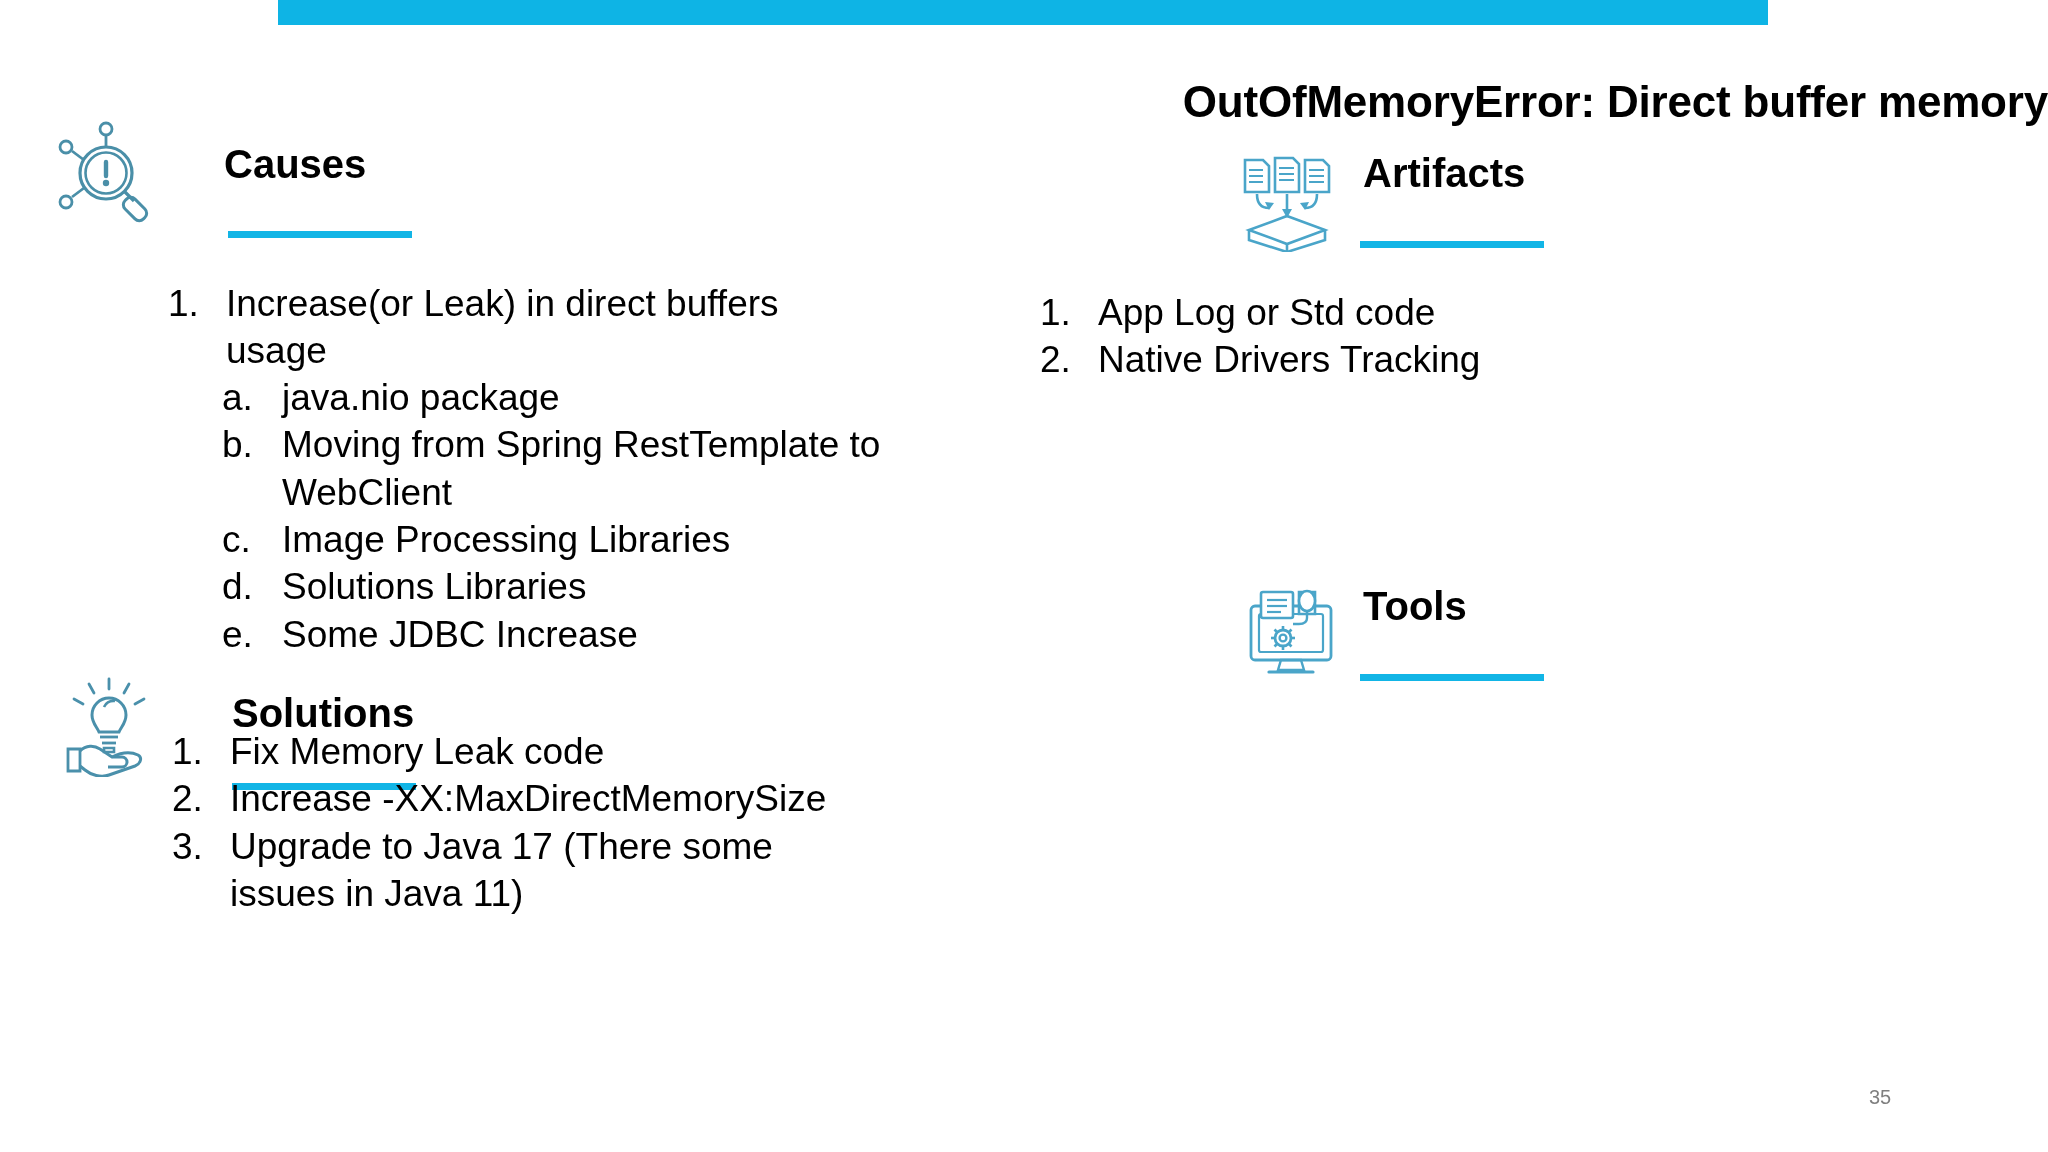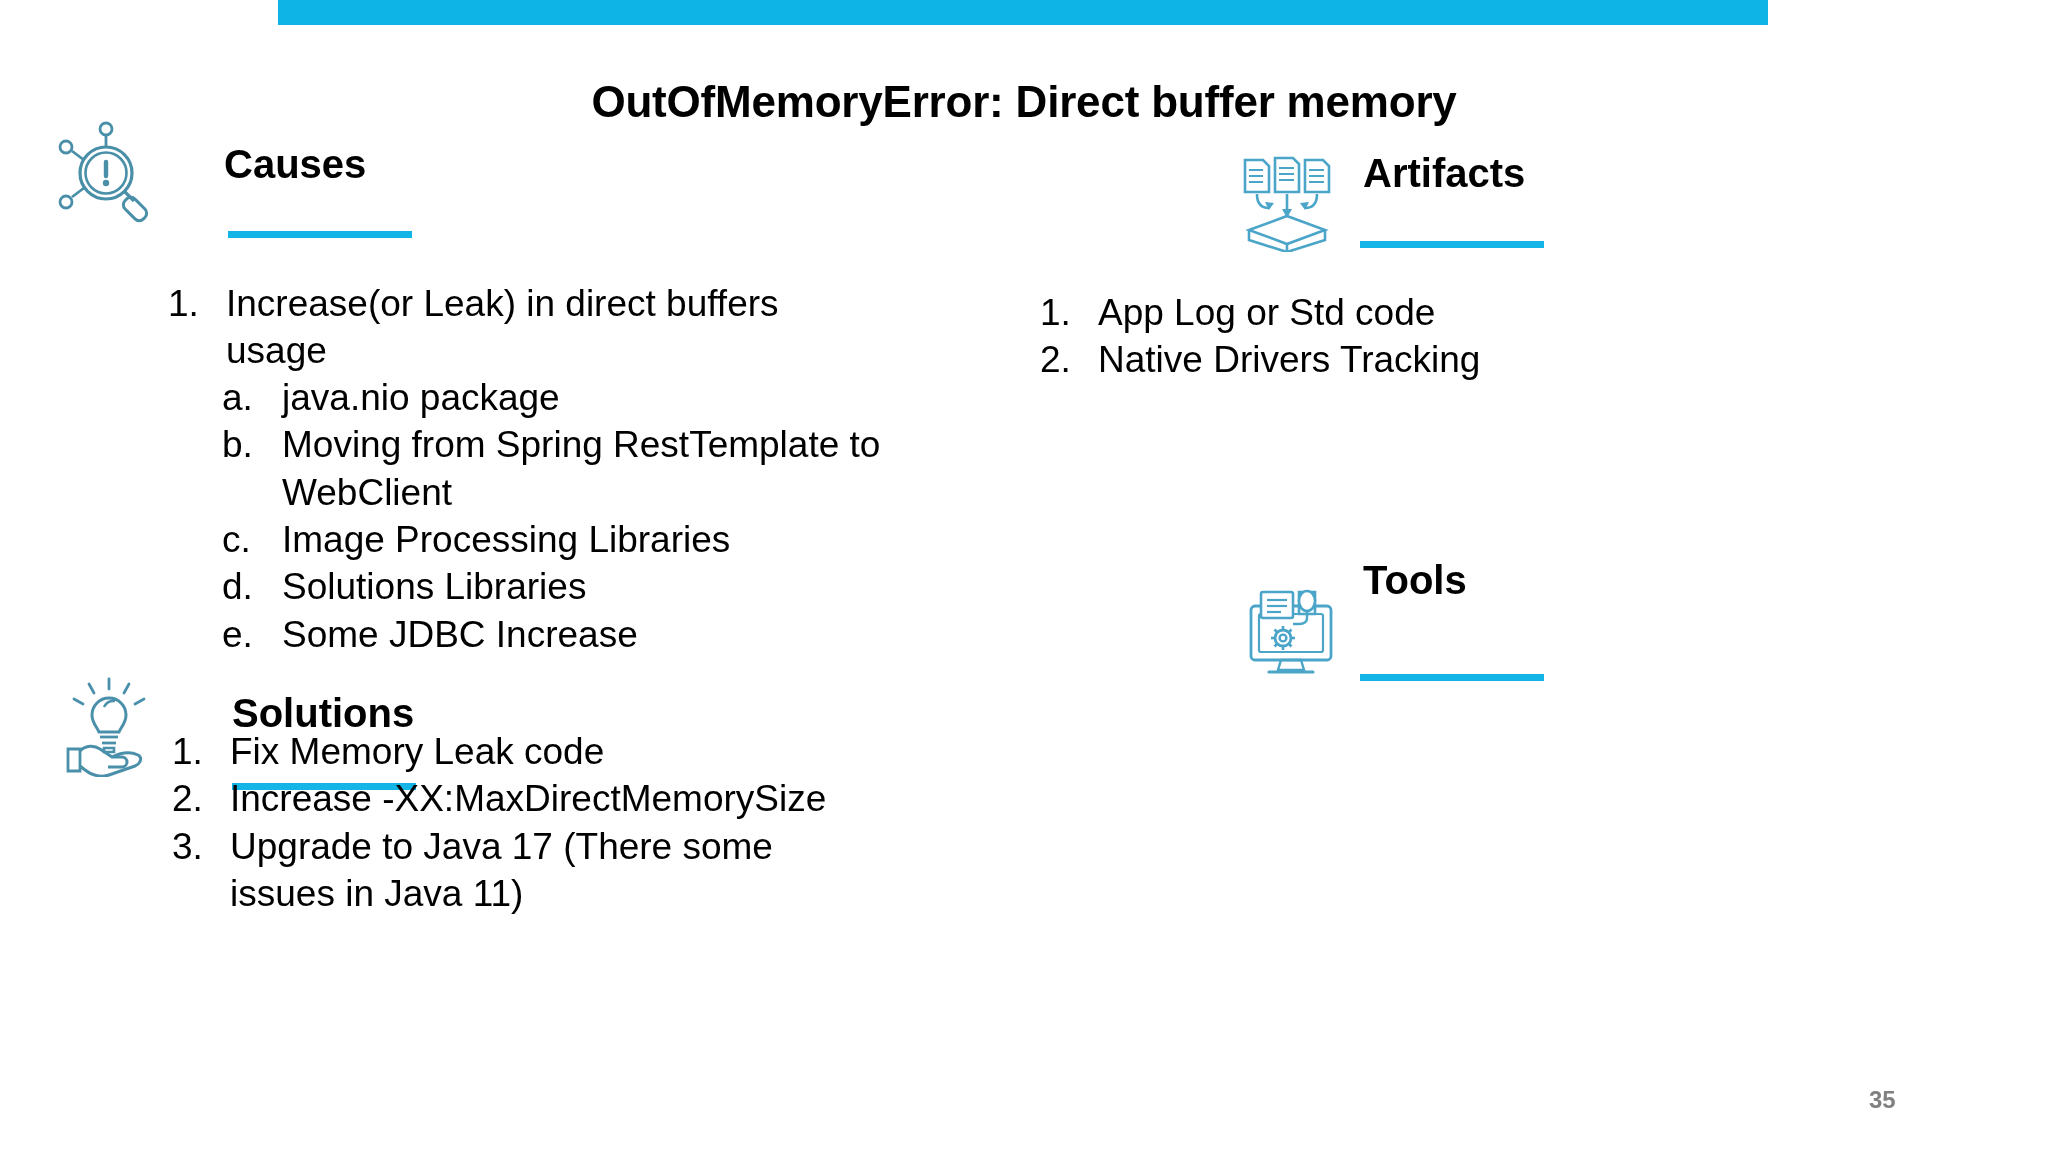--- a/index.html
+++ b/index.html
@@ -25,21 +25,21 @@
     height: 25px;
     background: #0EB4E5;
   }
 
   
   #slide-title {
     position: absolute;
     left: 0;
     top: 78px;
     width: 2048px;
-    text-align: center;
+    text-align: right;
     font-size: 44px;
     font-weight: bold;
     letter-spacing: -0.2px;
     line-height: 1.1;
     white-space: nowrap;
   }
 
   
   .section-heading {
     position: absolute;
@@ -119,31 +119,31 @@
   
   #causes-heading    { left: 224px;  top: 143px; text-align: center; }
   #causes-rule       { left: 228px;  top: 231px; width: 184px; }
 
   #solutions-heading { left: 232px;  top: 692px; }
   #solutions-rule    { left: 232px;  top: 783px; width: 184px; }
 
   #artifacts-heading { left: 1363px; top: 152px; }
   #artifacts-rule    { left: 1360px; top: 241px; width: 184px; }
 
-  #tools-heading     { left: 1363px; top: 559px; }
+  #tools-heading     { left: 1363px; top: 585px; }
   #tools-rule        { left: 1360px; top: 674px; width: 184px; }
 
   
   #slide-number {
     position: absolute;
     left: 1869px;
     top: 1086px;
-    font-size: 24px;
+    font-size: 20px;
     color: #808080;
-    font-weight: bold;
+    font-weight: normal;
   }
 </style>
 </head>
 <body>
 
 <div id="top-accent-bar"></div>
 
 <div id="slide-title">OutOfMemoryError: Direct buffer memory</div>
 
 <div class="icon-box" id="causes-icon">

